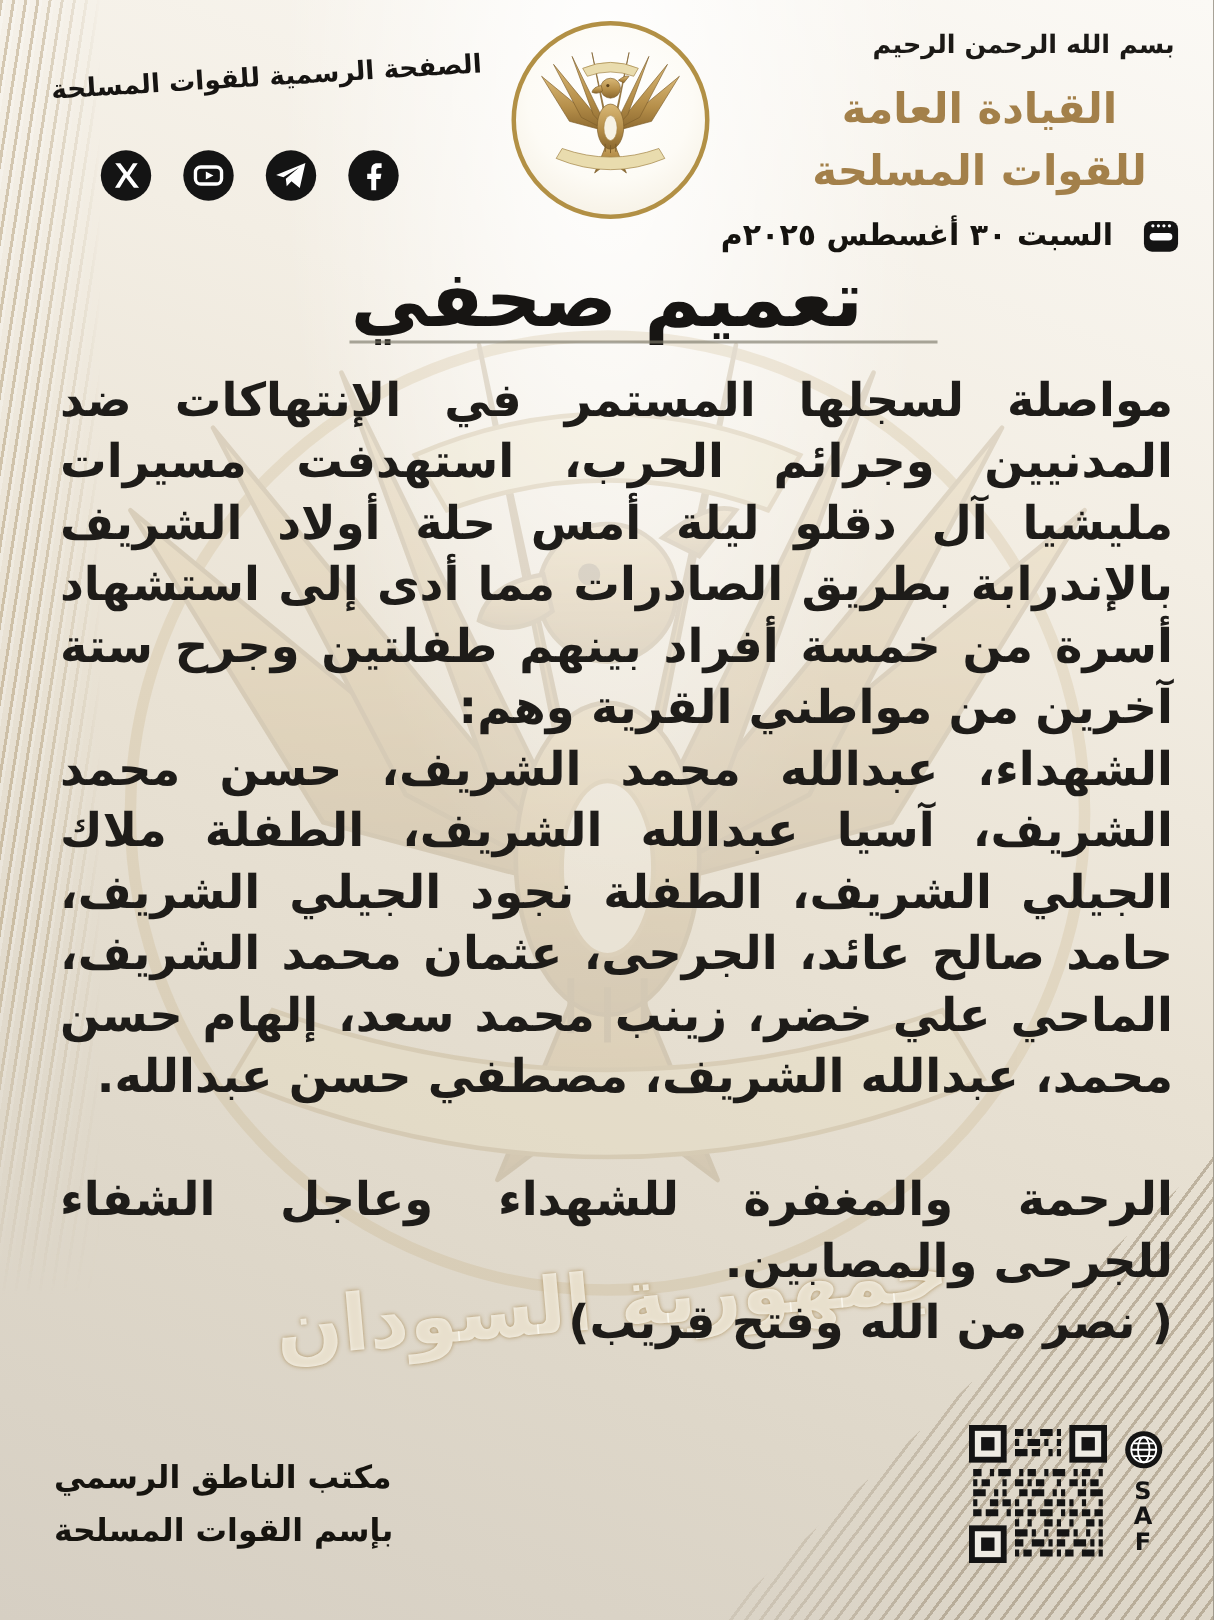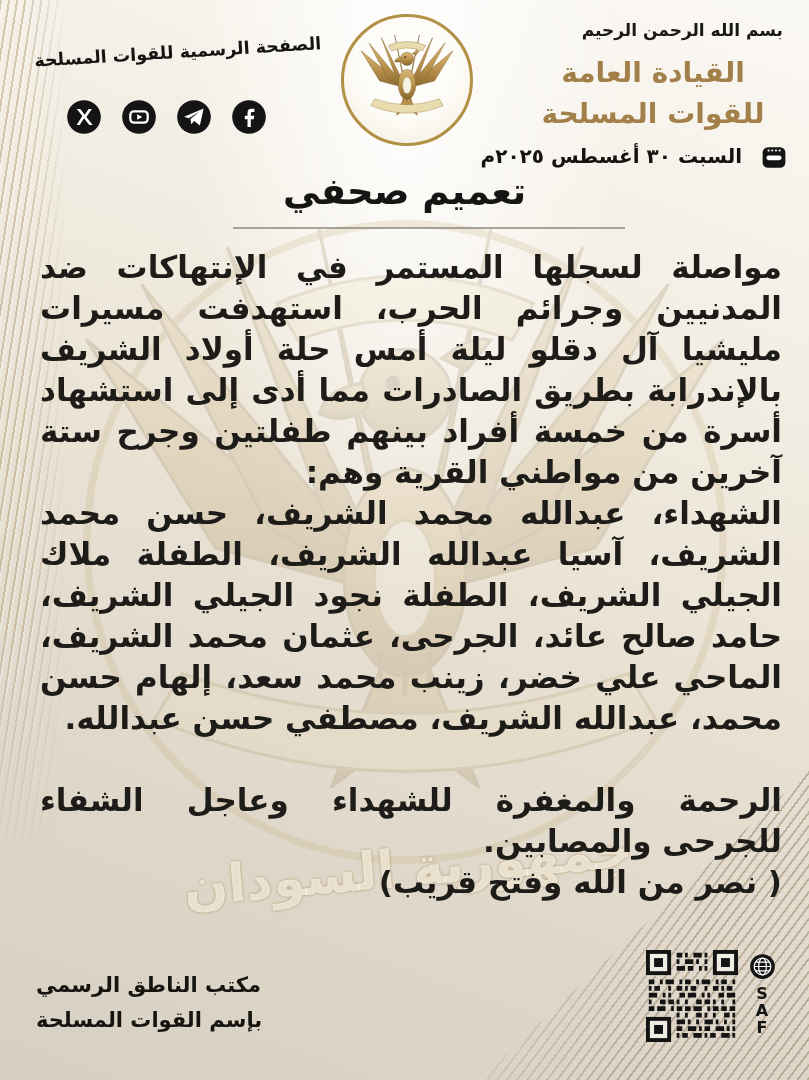--- a/index.html
+++ b/index.html
@@ -40,21 +40,21 @@
     background:radial-gradient(circle at 50% 38%, #ffffff 0%, #fdfbf5 55%, #f2ebdb 100%);
     display:flex;align-items:center;justify-content:center;}
   .emblem-circle svg{width:106px;height:100px;}
   .bismillah{position:absolute;top:20px;right:26px;font-size:17px;direction:rtl;color:#1b1916;margin-left:48px;}
   .org-title{position:absolute;top:52px;right:20px;width:272px;text-align:center;direction:rtl;
     font-size:28px;line-height:41px;color:#a3804a;}
   .date-row{position:absolute;top:144px;right:22px;display:flex;direction:rtl;align-items:flex-start;gap:19px;
     font-size:20px;color:#15130f;}
   .date-row svg{width:26px;height:26px;flex:0 0 auto;}
   
-  .doc-title{position:absolute;top:170px;left:0;width:100%;text-align:center;font-size:37px;
+  .doc-title{position:absolute;top:170px;left:0;width:100%;text-align:center;font-size:52px;
     color:#171513;direction:rtl;}
   .title-underline{position:absolute;top:227px;left:233px;width:392px;height:2px;
     background:rgba(125,121,106,.65);}
   
   .body-text{position:absolute;top:247px;left:40px;right:27px;direction:rtl;text-align:justify;
     font-size:31px;line-height:41px;color:#1e1c19;}
   .body-text p{margin:0;}
   .body-text .p3{margin-top:41px;}
   .closing{margin-top:54px;text-align:right;}
   

